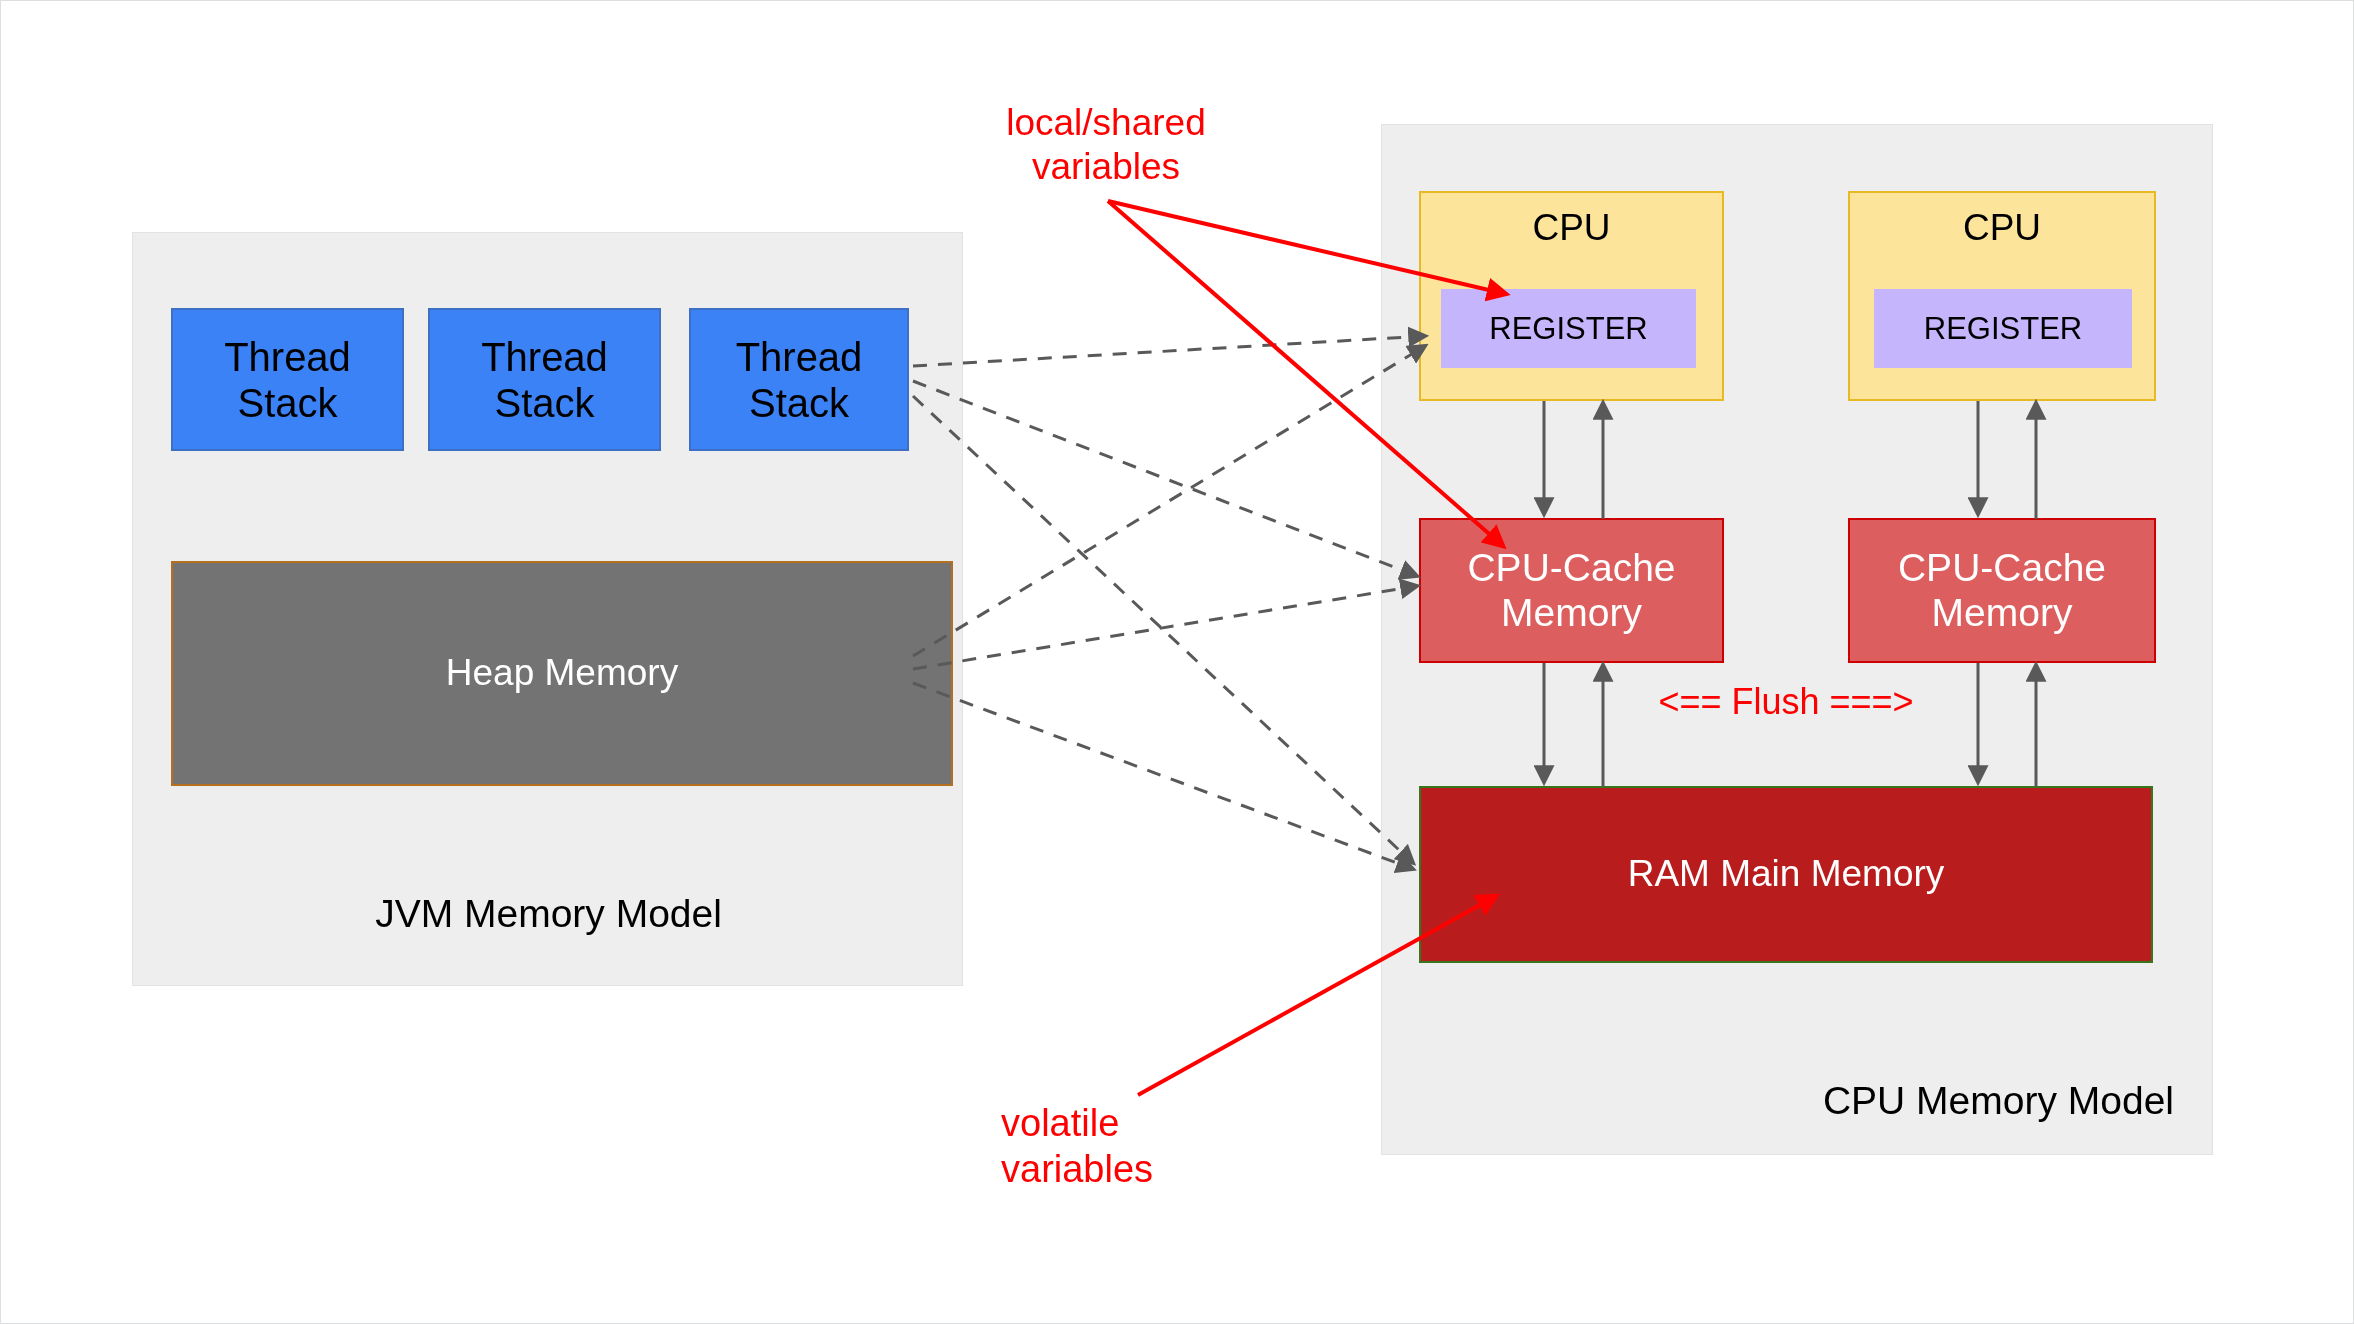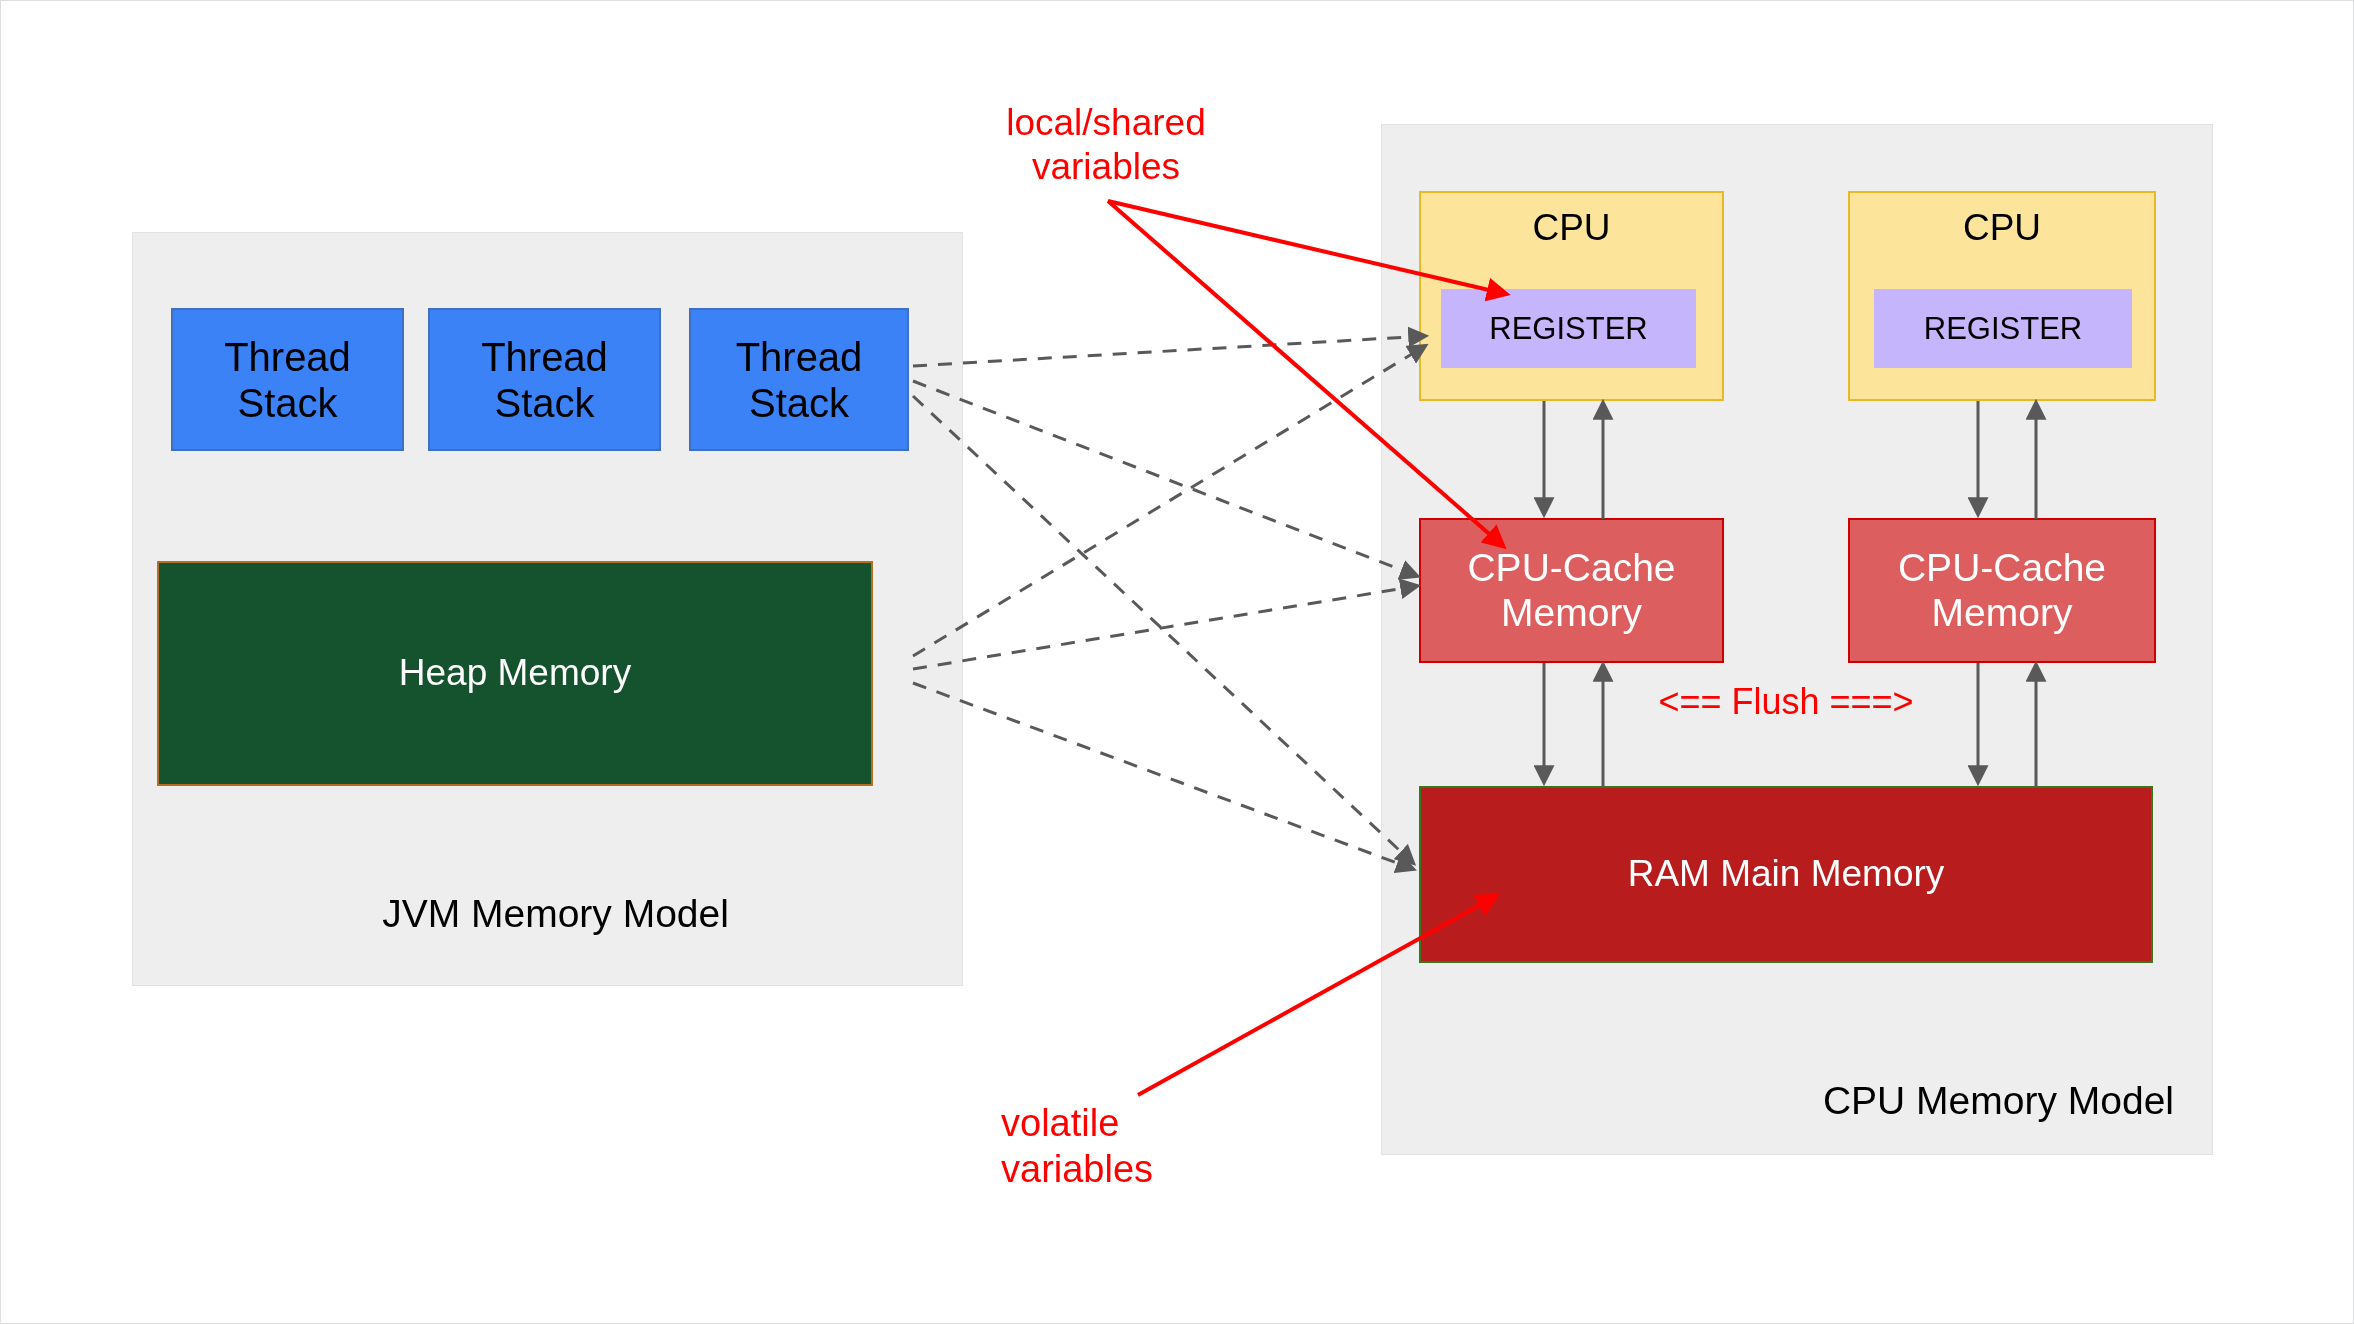--- a/index.html
+++ b/index.html
@@ -30,21 +30,21 @@
   #jvm-panel  { left: 131px; top: 231px; width: 831px; height: 754px; }
   #cpu-panel  { left: 1380px; top: 123px; width: 832px; height: 1031px; }
 
   .panel-title {
     position: absolute;
     color: #000000;
     font-size: 39px;
     line-height: 1.1;
     white-space: nowrap;
   }
-  #jvm-title { left: 0; top: 660px; width: 831px; text-align: center; padding-left: 7px; }
+  #jvm-title { left: 0; top: 660px; width: 831px; text-align: center; }
   #cpu-title { left: 0; top: 955px; width: 792px; text-align: right; }
 
   
   .node {
     position: absolute;
     box-sizing: border-box;
     display: flex;
     align-items: center;
     justify-content: center;
     text-align: center;
@@ -57,22 +57,22 @@
     color: #000000;
     font-size: 40px;
     top: 307px;
     height: 143px;
   }
   #thread-stack-1 { left: 170px; width: 233px; }
   #thread-stack-2 { left: 427px; width: 233px; }
   #thread-stack-3 { left: 688px; width: 220px; }
 
   #heap-memory {
-    left: 156px; top: 560px; width: 716px; height: 225px;
-    background: #14532d;
+    left: 170px; top: 560px; width: 782px; height: 225px;
+    background: #737373;
     border: 2px solid #b5701f;
     color: #ffffff;
     font-size: 37px;
   }
 
   .cpu-box {
     background: #fce49a;
     border: 2px solid #e8b923;
     color: #000000;
     font-size: 37px;

